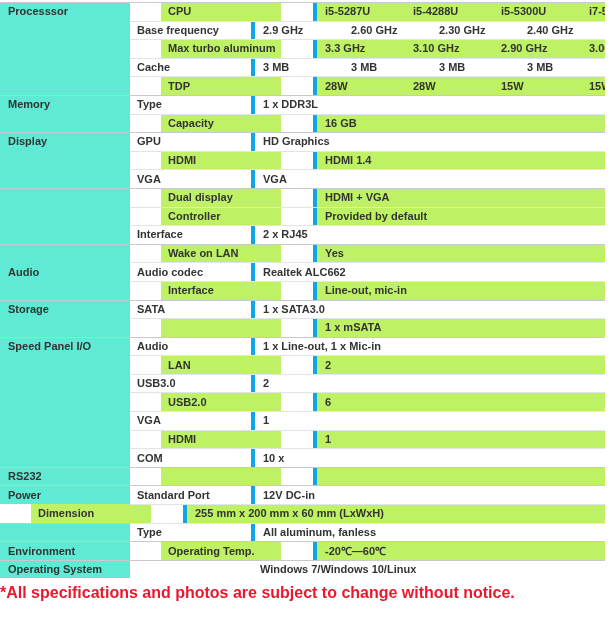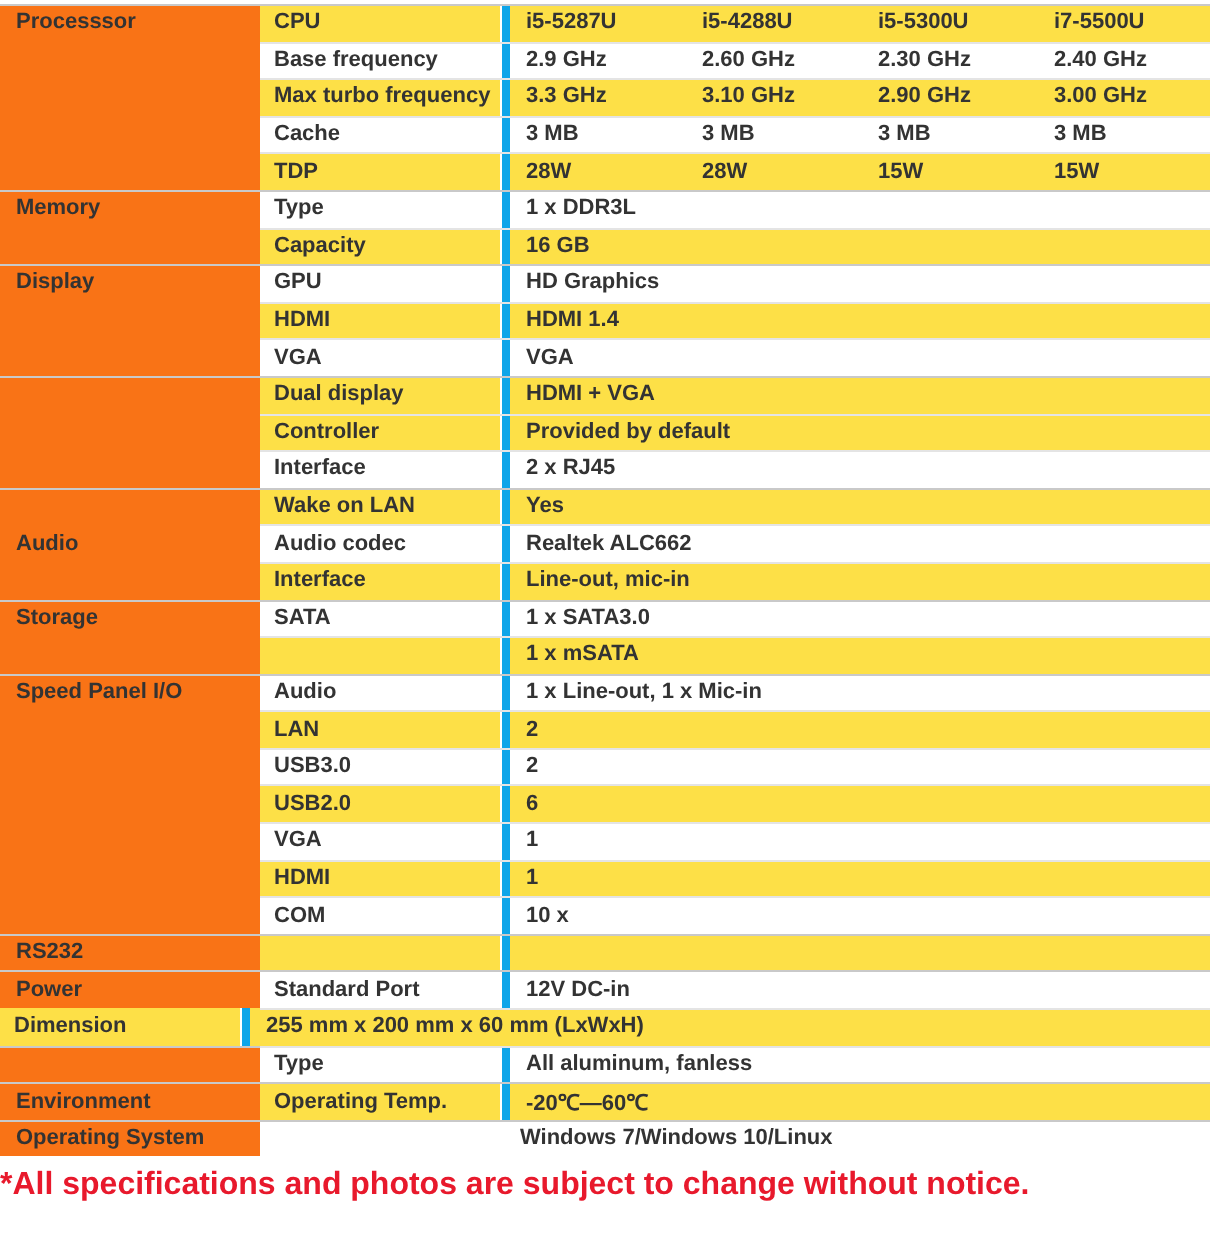--- a/index.html
+++ b/index.html
@@ -54,36 +54,37 @@
     align-items: center;
     font-size: 11px;
     font-weight: 700;
     color: #333333;
     white-space: nowrap;
     overflow: hidden;
   }
   .cat {
     width: 130px;
     padding-left: 8px;
-    background: #f97316;
+    background: #5eead4;
   }
   .attr {
     width: 121px;
     padding-left: 7px;
     border-right: 1px solid #ffffff;
   }
   .values {
     flex: 1;
     display: flex;
     border-left: 4px solid #0ea5e9;
     overflow: hidden;
   }
   .row.gray .attr,
   .row.gray .values {
-    background: #fde047;
+    background: #bef264;
+    margin-left: 31px;
   }
   .row.os-row .values {
     border-left: 1px solid transparent;
   }
   .row.os-row .attr {
     border-right: none;
   }
   .value {
     padding-left: 8px;
   }
@@ -121,21 +122,21 @@
     <div class="cell attr">Base frequency</div>
     <div class="values">
         <div class="value quad">2.9 GHz</div>
         <div class="value quad">2.60 GHz</div>
         <div class="value quad">2.30 GHz</div>
         <div class="value quad">2.40 GHz</div>
       </div>
   </div>
     <div class="row gray inner">
     <div class="cell cat"></div>
-    <div class="cell attr">Max turbo frequency</div>
+    <div class="cell attr">Max turbo aluminum</div>
     <div class="values">
         <div class="value quad">3.3 GHz</div>
         <div class="value quad">3.10 GHz</div>
         <div class="value quad">2.90 GHz</div>
         <div class="value quad">3.00 GHz</div>
       </div>
   </div>
     <div class="row white inner">
     <div class="cell cat"></div>
     <div class="cell attr">Cache</div>

